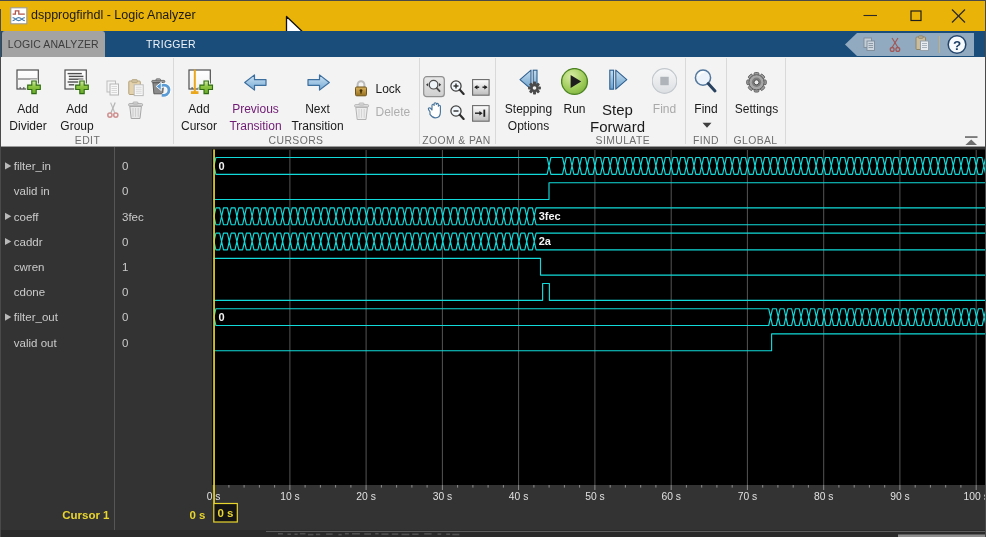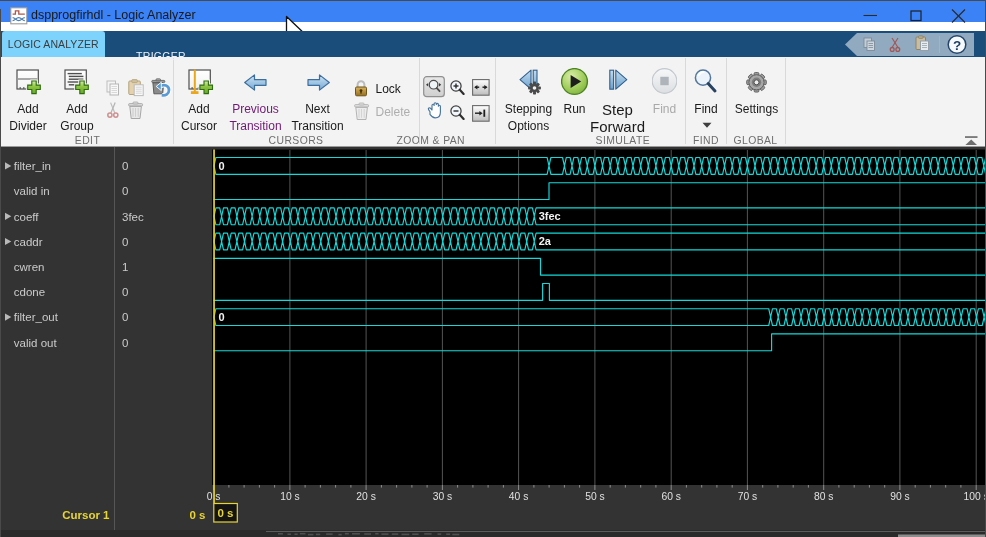--- a/index.html
+++ b/index.html
@@ -2,41 +2,41 @@
 <html><head><meta charset="utf-8">
 <style>
 html,body{margin:0;padding:0}
 body{width:986px;height:537px;overflow:hidden;position:relative;background:#ffffff;
 font-family:"Liberation Sans", sans-serif;-webkit-font-smoothing:antialiased}
 svg{display:block}
 #toolbar{position:absolute;left:0;top:56.5px;width:986px;height:90.5px;background:#f3f3f3;border-bottom:1px solid #9a9a9a;box-sizing:border-box}
 #main text{font-family:"Liberation Sans", sans-serif}
 </style></head>
 <body>
-<div style="position:absolute;left:0;top:0;width:986px;height:22px;background:#3b82f6">
+<div style="position:absolute;left:0;top:0;width:986px;height:31px;background:#eab308">
     <svg style="position:absolute;left:10px;top:7px" width="18" height="18" viewBox="0 0 18 18">
       <rect x="0.8" y="0.8" width="16" height="16" fill="#ffffff" stroke="#9b9b9b" stroke-width="1.1"></rect>
       <path d="M2.6,7.2 H5.4 V3.8 H8.8 V7.2 H14.8" fill="none" stroke="#b05548" stroke-width="1.3"></path>
       <path d="M2.6,10.6 C5.4,10.6 5.8,13.6 8.7,13.6 C11.6,13.6 12,10.6 14.8,10.6" fill="none" stroke="#4a7fae" stroke-width="1.2"></path>
       <path d="M2.6,13.6 C5.4,13.6 5.8,10.6 8.7,10.6 C11.6,10.6 12,13.6 14.8,13.6" fill="none" stroke="#4a7fae" stroke-width="1.2"></path>
     </svg>
     <div style="position:absolute;left:31px;top:8px;font-size:12.5px;color:#191919">dspprogfirhdl - Logic Analyzer</div>
     <svg style="position:absolute;left:840px;top:0px" width="146" height="31" viewBox="0 0 146 31">
       <line x1="23.5" y1="15.5" x2="37" y2="15.5" stroke="#2b2b2b" stroke-width="1.1"></line>
       <rect x="71" y="11" width="10" height="9.5" fill="none" stroke="#1f1f1f" stroke-width="1.2"></rect>
       <line x1="112" y1="9.5" x2="125" y2="22.5" stroke="#2b2b2b" stroke-width="1.2"></line>
       <line x1="112" y1="22.5" x2="125" y2="9.5" stroke="#2b2b2b" stroke-width="1.2"></line>
     </svg>
     <svg style="position:absolute;left:284.5px;top:14.5px" width="20" height="29" viewBox="0 0 20 29">
       <path d="M1.5,1.5 L1.5,23 L6.8,18.3 L10,25.8 L13.7,24.1 L10.5,16.9 L17,16.3 Z" fill="#ffffff" stroke="#111111" stroke-width="1.3" stroke-linejoin="round"></path>
     </svg>
   </div>
 <div style="position:absolute;left:0;top:31px;width:986px;height:25.5px;background:#1b4d7b;z-index:6">
-    <div style="position:absolute;left:2px;top:0;width:102.5px;height:25.5px;background:#7dd3fc;border-radius:3px 3px 0 0;text-align:center;line-height:26px;font-size:10.5px;letter-spacing:0.1px;color:#3c3c3c">LOGIC ANALYZER</div>
-    <div style="position:absolute;left:126px;top:12px;width:70px;height:35px;text-align:center;line-height:26px;font-size:10.5px;letter-spacing:0.3px;color:#eef3f8">TRIGGER</div>
+    <div style="position:absolute;left:2px;top:0;width:102.5px;height:25.5px;background:#a3a3a3;border-radius:3px 3px 0 0;text-align:center;line-height:26px;font-size:10.5px;letter-spacing:0.1px;color:#3c3c3c">LOGIC ANALYZER</div>
+    <div style="position:absolute;left:126px;top:0;width:70px;height:35px;text-align:right;line-height:26px;font-size:10.5px;letter-spacing:0.3px;color:#eef3f8">TRIGGER</div>
     <svg style="position:absolute;left:843px;top:2px" width="133" height="23.5" viewBox="0 0 133 23.5">
       <polygon points="14,0 131,0 131,23 14,23 2,11.5" fill="#92aabf"></polygon>
       <rect x="21" y="5" width="7.5" height="9.5" fill="#c3cdd7" stroke="#7d8c99" stroke-width="0.9"></rect>
       <rect x="24" y="8" width="7.5" height="9.5" fill="#cdd6de" stroke="#7d8c99" stroke-width="0.9"></rect>
       <line x1="25.5" y1="10.5" x2="30" y2="10.5" stroke="#8d9aa6"></line>
       <line x1="25.5" y1="12.5" x2="30" y2="12.5" stroke="#8d9aa6"></line>
       <line x1="25.5" y1="14.5" x2="30" y2="14.5" stroke="#8d9aa6"></line>
       <line x1="49" y1="5" x2="55" y2="14.5" stroke="#a05858" stroke-width="1.2"></line>
       <line x1="55" y1="5" x2="49" y2="14.5" stroke="#a05858" stroke-width="1.2"></line>
       <circle cx="49.2" cy="16.4" r="1.9" fill="none" stroke="#a05858" stroke-width="1.3"></circle>
@@ -90,21 +90,21 @@
     <div>Find</div>
   </div>
 <div style="position:absolute;left:651px;top:100.5px;width:110px;text-align:center;font-size:12px;line-height:17.5px;color:#1a1a1a">
     <div>Find</div>
   </div>
 <div style="position:absolute;left:701.5px;top:100.5px;width:110px;text-align:center;font-size:12px;line-height:17.5px;color:#1a1a1a">
     <div>Settings</div>
   </div>
 <div style="position:absolute;left:27.5px;top:134.5px;width:120px;text-align:center;font-size:10.4px;letter-spacing:0.4px;color:#6d6d6d">EDIT</div>
 <div style="position:absolute;left:236px;top:134.5px;width:120px;text-align:center;font-size:10.4px;letter-spacing:0.4px;color:#6d6d6d">CURSORS</div>
-<div style="position:absolute;left:396.5px;top:134.5px;width:120px;font-size:10.4px;letter-spacing:0.4px;color:#6d6d6d">ZOOM &amp; PAN</div>
+<div style="position:absolute;left:396.5px;top:134.5px;width:120px;text-align:center;font-size:10.4px;letter-spacing:0.4px;color:#6d6d6d">ZOOM &amp; PAN</div>
 <div style="position:absolute;left:530px;top:134.5px;width:120px;text-align:right;font-size:10.4px;letter-spacing:0.4px;color:#6d6d6d">SIMULATE</div>
 <div style="position:absolute;left:646px;top:134.5px;width:120px;text-align:center;font-size:10.4px;letter-spacing:0.4px;color:#6d6d6d">FIND</div>
 <div style="position:absolute;left:695.5px;top:134.5px;width:120px;text-align:center;font-size:10.4px;letter-spacing:0.4px;color:#6d6d6d">GLOBAL</div>
 <div style="position:absolute;left:173px;top:58px;width:1px;height:86px;background:#d9d9d9"></div>
 <div style="position:absolute;left:418.5px;top:58px;width:1px;height:86px;background:#d9d9d9"></div>
 <div style="position:absolute;left:494.5px;top:58px;width:1px;height:86px;background:#d9d9d9"></div>
 <div style="position:absolute;left:684.5px;top:58px;width:1px;height:86px;background:#d9d9d9"></div>
 <div style="position:absolute;left:726px;top:58px;width:1px;height:86px;background:#d9d9d9"></div>
 <div style="position:absolute;left:784.5px;top:58px;width:1px;height:86px;background:#d9d9d9"></div>
 <svg style="position:absolute;left:15.5px;top:67px" width="28" height="31" viewBox="0 0 28 31">

